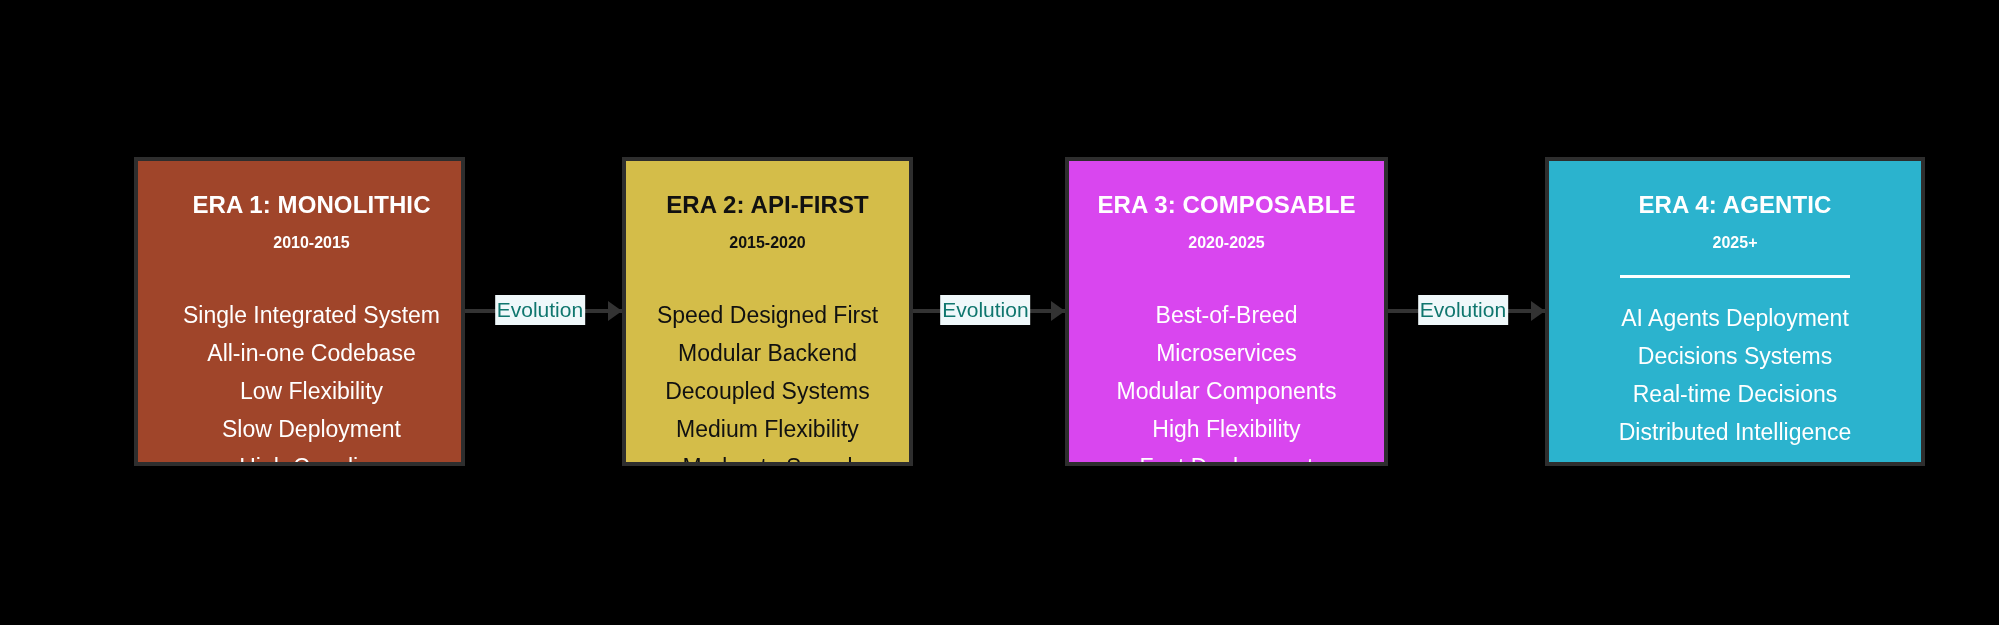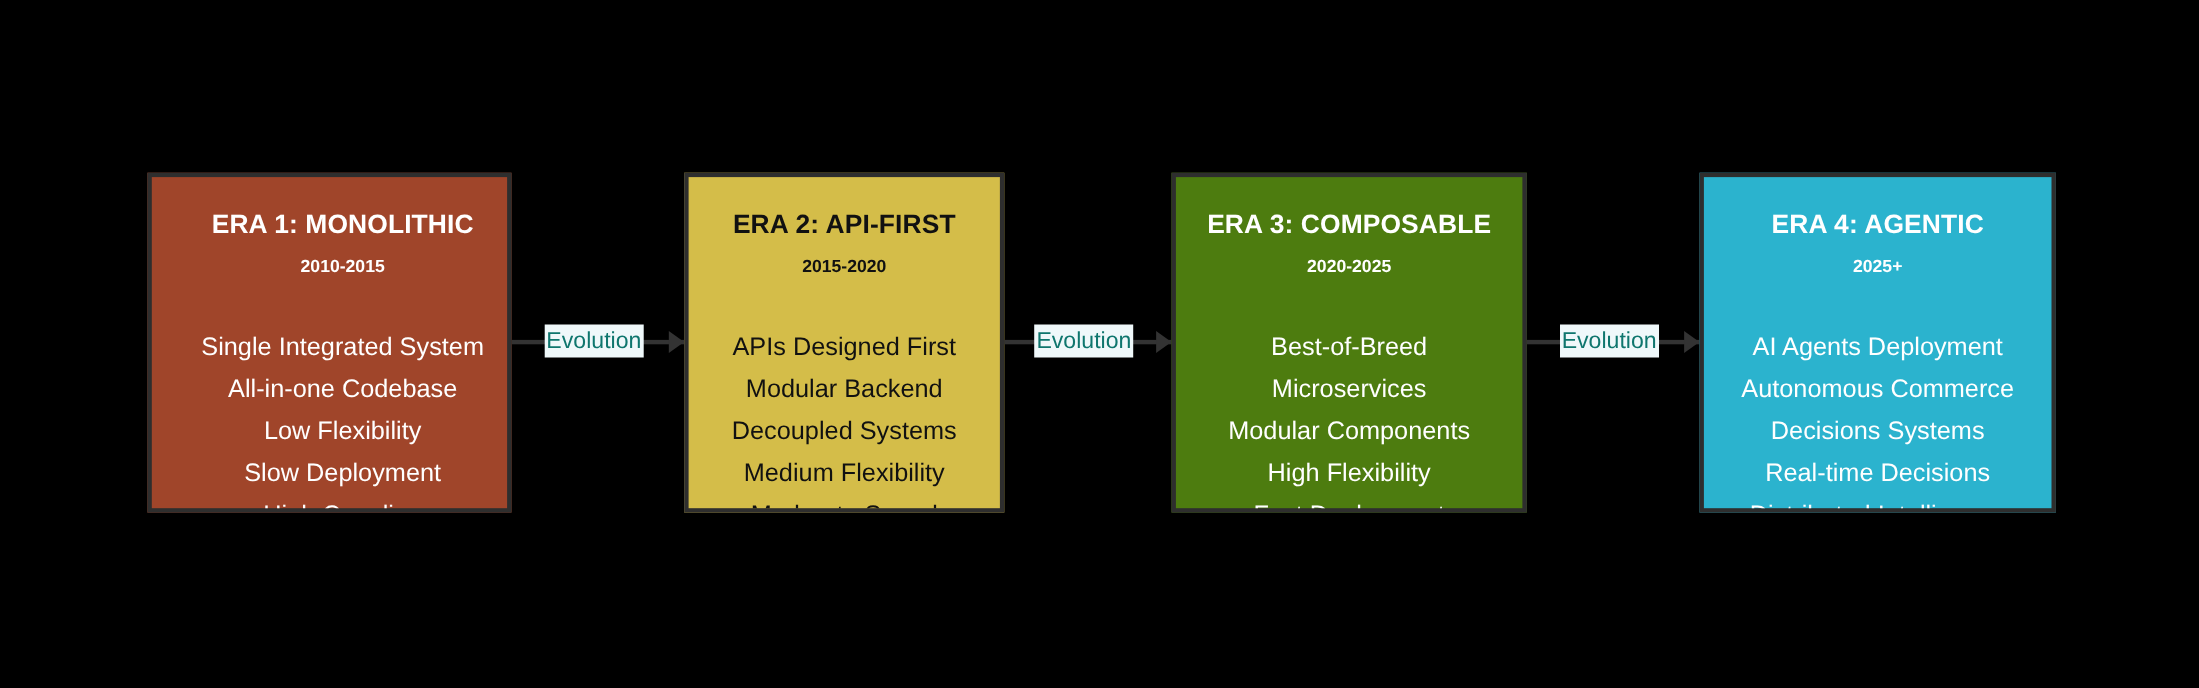--- a/index.html
+++ b/index.html
@@ -69,25 +69,25 @@
   .era-feature {
     font-size: 23px;
     line-height: 1;
     white-space: nowrap;
   }
 
   
   #era-box-1 { left: 134px; top: 157px; width: 331px; height: 309px; }
   #era-box-2 { left: 622px; top: 157px; width: 291px; height: 309px; }
   #era-box-3 { left: 1065px; top: 157px; width: 323px; height: 309px; }
-  #era-box-4 { left: 1545px; top: 157px; width: 324px; height: 309px; }
+  #era-box-4 { left: 1545px; top: 157px; width: 380px; height: 309px; }
 
   #era-box-1 { background: #a0452a; padding-left: 24px; }
   #era-box-2 { background: #d4bd49; }
-  #era-box-3 { background: #4d7c0f; }
+  #era-box-3 { background: #d946ef; }
   #era-box-4 { background: #2bb3ce; }
 
   #era-box-1, #era-box-3, #era-box-4 { color: #ffffff; }
   #era-box-2 { color: #111111; }
 
   #era-box-1 .era-divider,
   #era-box-3 .era-divider,
   #era-box-4 .era-divider { background: #ffffff; }
   #era-box-2 .era-divider { background: #111111; }
 
@@ -162,21 +162,21 @@
     <div class="connector-line"></div>
     <div class="connector-arrowhead"></div>
     <div class="connector-label">Evolution</div>
   </div>
 
   <div class="era-box" id="era-box-2">
     <div class="era-title">ERA 2: API-FIRST</div>
     <div class="era-period">2015-2020</div>
     <hr class="era-divider">
     <div class="era-features">
-      <div class="era-feature">APIs Designed First</div>
+      <div class="era-feature">Speed Designed First</div>
       <div class="era-feature">Modular Backend</div>
       <div class="era-feature">Decoupled Systems</div>
       <div class="era-feature">Medium Flexibility</div>
       <div class="era-feature">Moderate Speed</div>
     </div>
   </div>
 
   <div class="connector" id="connector-2">
     <div class="connector-line"></div>
     <div class="connector-arrowhead"></div>
@@ -201,20 +201,19 @@
     <div class="connector-arrowhead"></div>
     <div class="connector-label">Evolution</div>
   </div>
 
   <div class="era-box" id="era-box-4">
     <div class="era-title">ERA 4: AGENTIC</div>
     <div class="era-period">2025+</div>
     <hr class="era-divider">
     <div class="era-features">
       <div class="era-feature">AI Agents Deployment</div>
-      <div class="era-feature">Autonomous Commerce</div>
       <div class="era-feature">Decisions Systems</div>
       <div class="era-feature">Real-time Decisions</div>
       <div class="era-feature">Distributed Intelligence</div>
     </div>
   </div>
 
 </div>
 
 </body></html>

